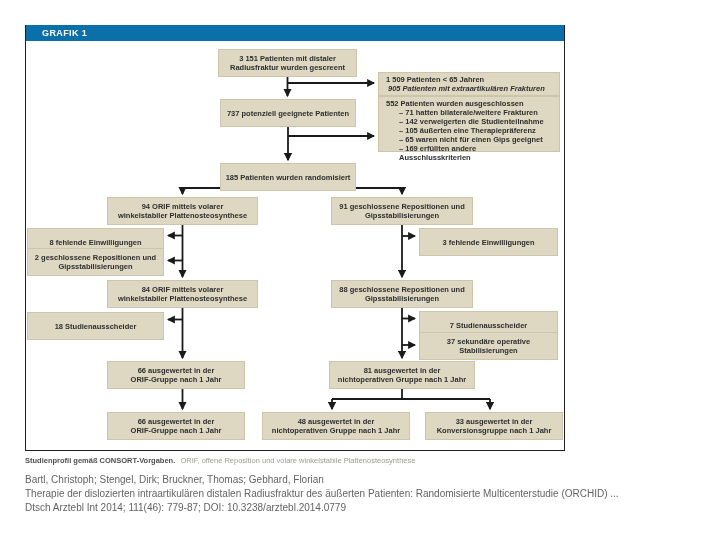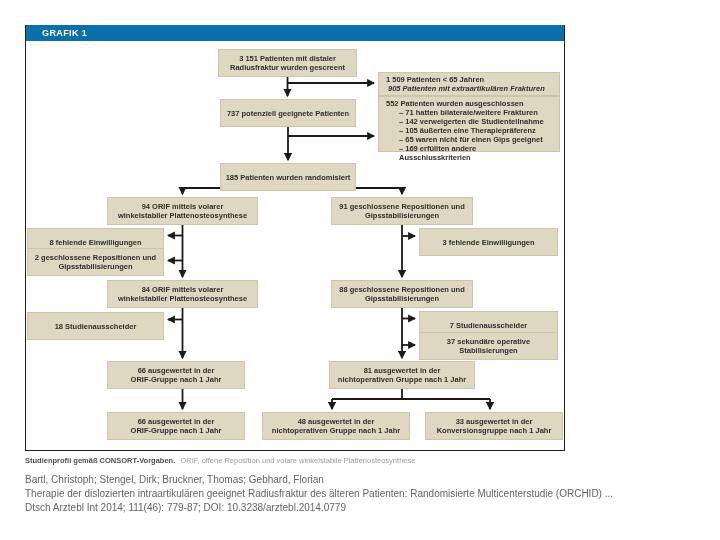--- a/index.html
+++ b/index.html
@@ -208,17 +208,17 @@
   <div class="box center" style="left:425px;top:412px;width:138px;height:26px">33 ausgewertet in der
 Konversionsgruppe nach 1 Jahr</div>
 
   <div class="caption">
     <span class="cap-bold">Studienprofil gemäß CONSORT-Vorgaben.</span>
     <span class="cap-rest">ORIF, offene Reposition und volare winkelstabile Plattenosteosynthese</span>
   </div>
 
   <div class="citation">
     <div>Bartl, Christoph; Stengel, Dirk; Bruckner, Thomas; Gebhard, Florian</div>
-    <div>Therapie der dislozierten intraartikulären geeignet Radiusfraktur des älteren Patienten: Randomisierte Multicenterstudie (ORCHID) ...</div>
+    <div>Therapie der dislozierten intraartikulären distalen Radiusfraktur des äußerten Patienten: Randomisierte Multicenterstudie (ORCHID) ...</div>
     <div>Dtsch Arztebl Int 2014; 111(46): 779-87; DOI: 10.3238/arztebl.2014.0779</div>
   </div>
 
 </div>
 
 </body></html>

